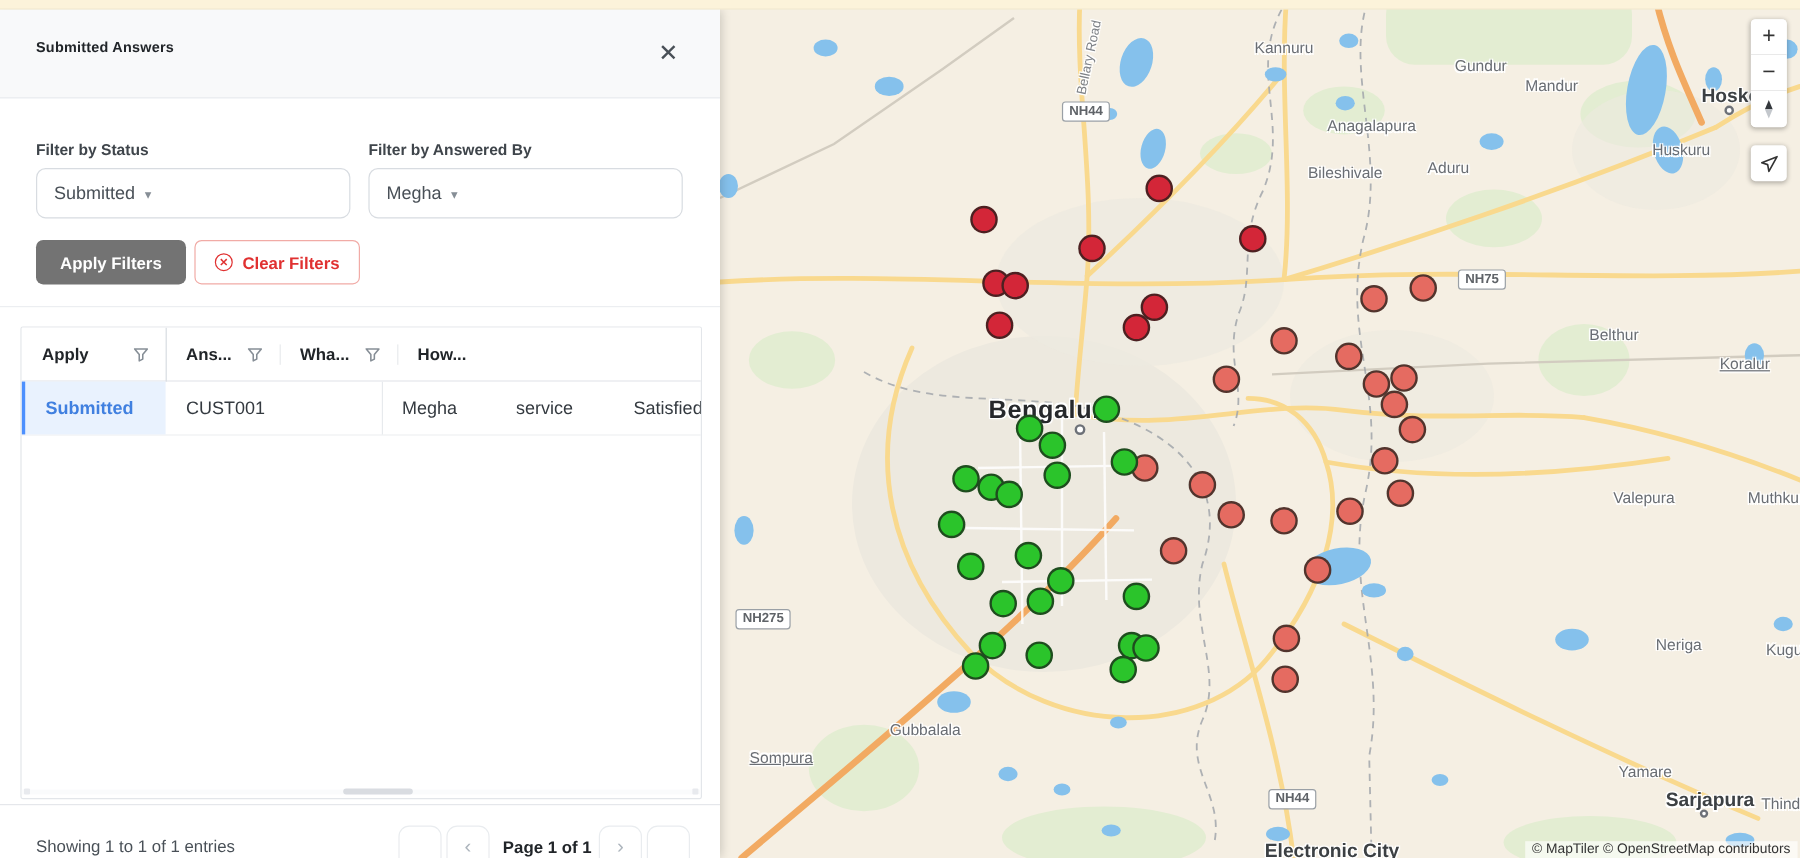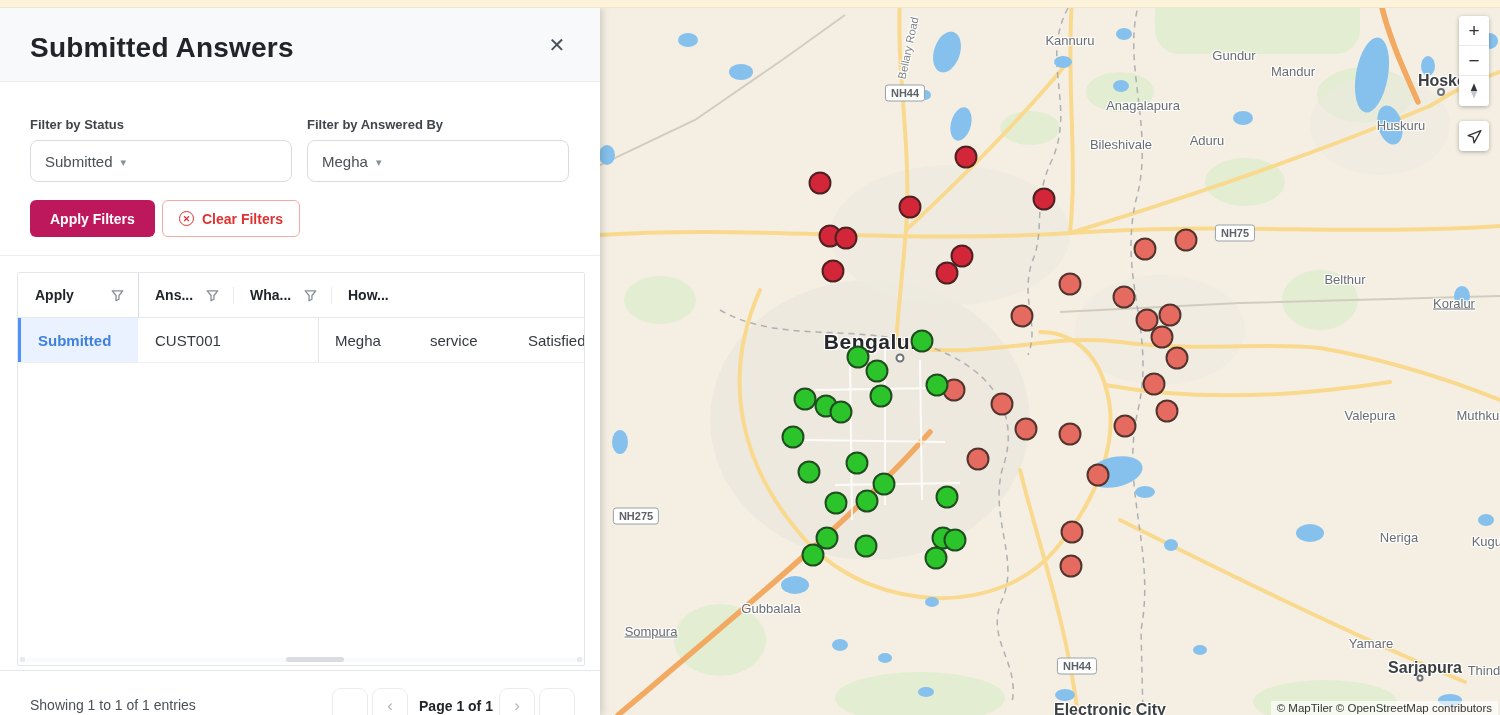--- a/index.html
+++ b/index.html
@@ -4,33 +4,33 @@
 <style>
   * { margin:0; padding:0; box-sizing:border-box; }
   html,body { width:1500px; height:715px; overflow:hidden; }
   body { font-family:"Liberation Sans", sans-serif; }
   .screen { position:relative; width:1500px; height:715px; background:#fff; overflow:hidden; }
   .top-strip { position:absolute; left:0; top:0; width:1500px; height:8px; background:#fcf3da; border-bottom:1px solid rgba(0,0,0,.05); z-index:40; }
 
   
   .panel { position:absolute; left:0; top:8px; width:600px; height:707px; background:#fff; z-index:30; box-shadow:2px 0 8px rgba(0,0,0,.18); }
   .panel-header { position:absolute; left:0; top:0; width:100%; height:74px; background:#f8f9fa; border-bottom:1px solid #e9ecef; }
-  .panel-title { position:absolute; left:30px; top:24px; font-size:28px; font-weight:bold; color:#212529; letter-spacing:.2px; }
+  .panel-title { position:absolute; left:30px; top:24px; font-size:12px; font-weight:bold; color:#212529; letter-spacing:.2px; }
   .close-btn { position:absolute; right:28px; top:22px; width:30px; height:30px; background:none; border:none; font-size:20px; color:#495057; cursor:pointer; line-height:30px; text-align:center; }
 
   .filter-label { position:absolute; font-size:13px; font-weight:bold; color:#3f454b; }
   .fl-status { left:30px; top:109px; }
   .fl-answered { left:307px; top:109px; }
   .select { position:absolute; top:132px; width:262px; height:42px; border:1px solid #d8dce1; border-radius:8px; background:#fff; display:flex; align-items:center; padding-left:14px; gap:8px; cursor:pointer; }
   .sel-status { left:30px; }
   .sel-answered { left:307px; }
   .select .val { font-size:15px; color:#495057; }
   .select .caret { font-size:11px; color:#868e96; padding-top:2px; }
 
-  .btn-apply { position:absolute; left:30px; top:192px; height:37px; padding:0 20px; background:#be185d; color:#fff; border:none; border-radius:6px; font-size:14px; font-weight:bold; cursor:pointer; font-family:"Liberation Sans",sans-serif; }
+  .btn-apply { position:absolute; left:30px; top:192px; height:37px; padding:0 20px; background:#737373; color:#fff; border:none; border-radius:6px; font-size:14px; font-weight:bold; cursor:pointer; font-family:"Liberation Sans",sans-serif; }
   .btn-clear { position:absolute; left:162px; top:192px; height:37px; padding:0 16px; background:#fff; color:#e03131; border:1px solid #f1aba6; border-radius:6px; font-size:14px; font-weight:bold; cursor:pointer; display:flex; align-items:center; gap:8px; font-family:"Liberation Sans",sans-serif; }
   .clear-circ { display:inline-flex; width:15px; height:15px; border:1.4px solid #e03131; border-radius:50%; align-items:center; justify-content:center; font-size:9px; font-weight:bold; color:#e03131; }
   .panel-div { position:absolute; left:0; top:247px; width:100%; height:1px; background:#eceef1; }
 
   
   .table-wrap { position:absolute; left:17px; top:264px; width:568px; height:394px; border:1px solid #e3e6ea; border-radius:2px; background:#fff; overflow:hidden; }
   .thead { position:absolute; left:0; top:0; width:660px; height:45px; background:#fff; border-bottom:1px solid #e5e7eb; display:flex; }
   .tbody-row { position:absolute; left:0; top:45px; width:660px; height:45px; display:flex; border-bottom:1px solid #eef0f2; }
   .th { display:flex; align-items:center; padding:0 14px 0 17px; position:relative; }
   .th .lbl { font-size:14px; font-weight:bold; color:#212529; white-space:nowrap; overflow:hidden; }

